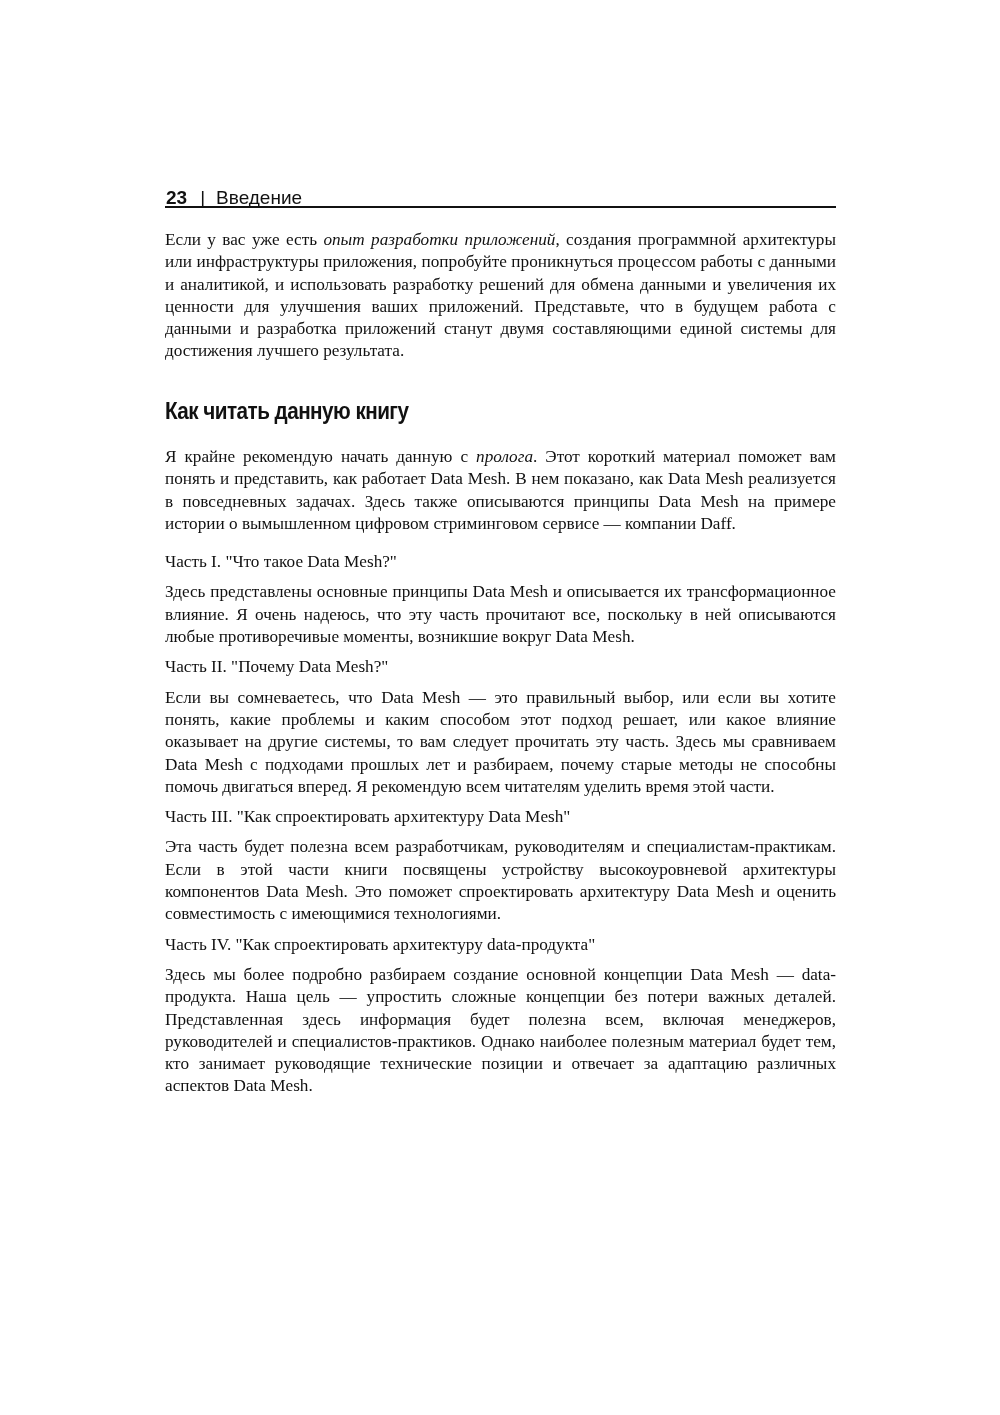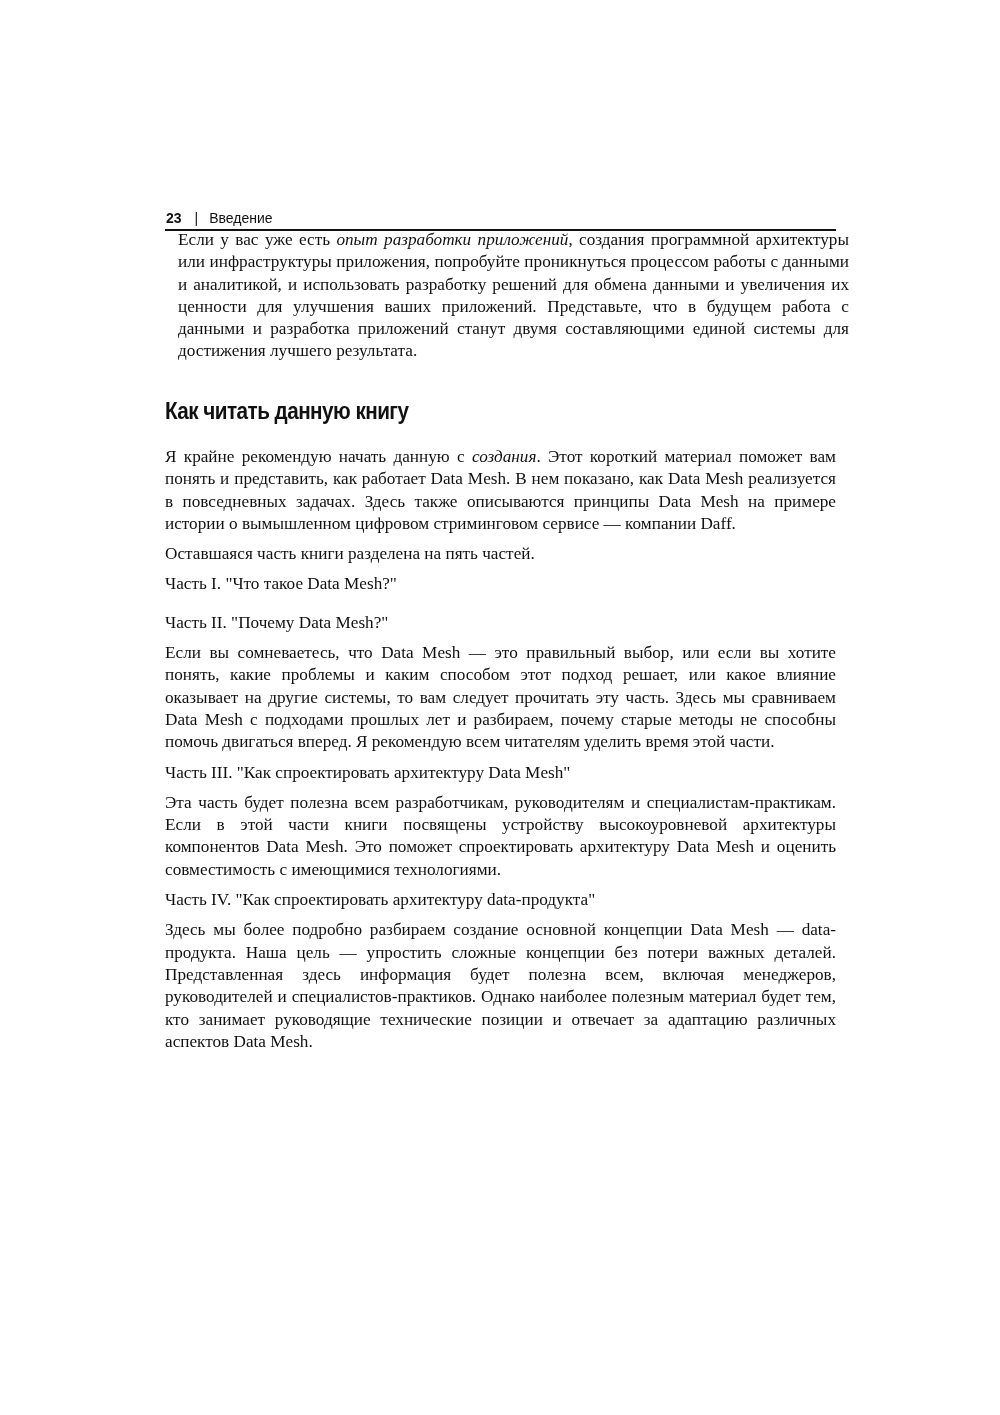--- a/index.html
+++ b/index.html
@@ -1,30 +1,30 @@
 <!DOCTYPE html>
 <html><head>
 <meta charset="utf-8">
 <style>
   html, body { margin: 0; padding: 0; background: #ffffff; }
   body { width: 1000px; height: 1415px; position: relative; overflow: hidden; }
   .page { position: absolute; left: 165px; top: 0; width: 671px; }
   .running-head {
     position: absolute; top: 187px; left: 0; width: 671px;
-    font-family: "Liberation Sans", sans-serif; font-size: 14px; color: #111;
-    height: 19px; border-bottom: 2px solid #111; margin-top: 23px;
+    font-family: "Liberation Sans", sans-serif; font-size: 19px; color: #111;
+    height: 19px; border-bottom: 2px solid #111;
   }
   .running-head .pg { font-weight: bold; margin-left: 1px; }
   .running-head .sep { margin: 0 11px 0 13px; }
   .body-text {
     font-family: "Liberation Serif", serif; font-size: 17.2px; color: #111;
     line-height: 22.3px; text-align: justify; hyphens: manual;
   }
   .body-text p { margin: 0; }
-  #intro { position: absolute; top: 229px; left: 13px; width: 671px; }
+  #intro { position: absolute; top: 229px; left: 0; width: 671px; }
   .section-heading {
     position: absolute; top: 398px; left: 0;
     font-family: "Liberation Sans", sans-serif; font-weight: bold; font-size: 23px;
     color: #111; letter-spacing: -0.6px; transform: scaleX(0.9); transform-origin: left;
     margin: 0;
   }
   #how { position: absolute; top: 446px; left: 0; width: 671px; }
   .gap { height: 8px; }
   .term { margin: 0; text-align: left; }
   .desc { margin: 0 0 0 24px; }
@@ -39,27 +39,27 @@
     <span class="pg">23</span><span class="sep">|</span><span>Введение</span>
   </div>
 
   <div id="intro" class="body-text">
     <p><span>Если у вас уже есть </span><em>опыт разработки приложений</em><span>, создания программной архитектуры или инфраструктуры приложения, попробуйте проникнуться процессом работы с данными и аналитикой, и использовать разработку решений для обмена данными и увеличения их ценности для улучшения ваших приложений. Представьте, что в будущем работа с данными и разработка приложений станут двумя составляющими единой системы для достижения лучшего результата.</span></p>
   </div>
 
   <h2 class="section-heading">Как читать данную книгу</h2>
 
   <div id="how" class="body-text">
-    <p><span>Я крайне рекомендую начать данную с </span><em>создания</em><span>. Этот короткий материал поможет вам понять и представить, как работает Data Mesh. В нем показано, как Data Mesh реализуется в повседневных задачах. Здесь также описываются принципы Data Mesh на примере истории о вымышленном цифровом стриминговом сервисе — компании Daff.</span></p>
+    <p><span>Я крайне рекомендую начать данную с </span><em>пролога</em><span>. Этот короткий материал поможет вам понять и представить, как работает Data Mesh. В нем показано, как Data Mesh реализуется в повседневных задачах. Здесь также описываются принципы Data Mesh на примере истории о вымышленном цифровом стриминговом сервисе — компании Daff.</span></p>
     <div class="gap"></div>
-    <p class="term">Оставшаяся часть книги разделена на пять частей.</p>
     <div class="gap"></div>
 
     <p class="term">Часть I. "Что такое Data Mesh?"</p>
     <div class="gap"></div>
+    <p class="desc">Здесь представлены основные принципы Data Mesh и описывается их трансформационное влияние. Я очень надеюсь, что эту часть прочитают все, поскольку в ней описываются любые противоречивые моменты, возникшие вокруг Data Mesh.</p>
     <div class="gap"></div>
 
     <p class="term">Часть II. "Почему Data Mesh?"</p>
     <div class="gap"></div>
     <p class="desc">Если вы сомневаетесь, что Data Mesh — это правильный выбор, или если вы хотите понять, какие проблемы и каким способом этот подход решает, или какое влияние оказывает на другие системы, то вам следует прочитать эту часть. Здесь мы сравниваем Data Mesh с подходами прошлых лет и разбираем, почему старые методы не способны помочь двигаться вперед. Я рекомендую всем читателям уделить время этой части.</p>
     <div class="gap"></div>
 
     <p class="term">Часть III. "Как спроектировать архитектуру Data Mesh"</p>
     <div class="gap"></div>
     <p class="desc">Эта часть будет полезна всем разработчикам, руководителям и специалистам-практикам. Если в этой части книги посвящены устройству высокоуровневой архитектуры компонентов Data Mesh. Это поможет спроектировать архитектуру Data Mesh и оценить совместимость с имеющимися технологиями.</p>

